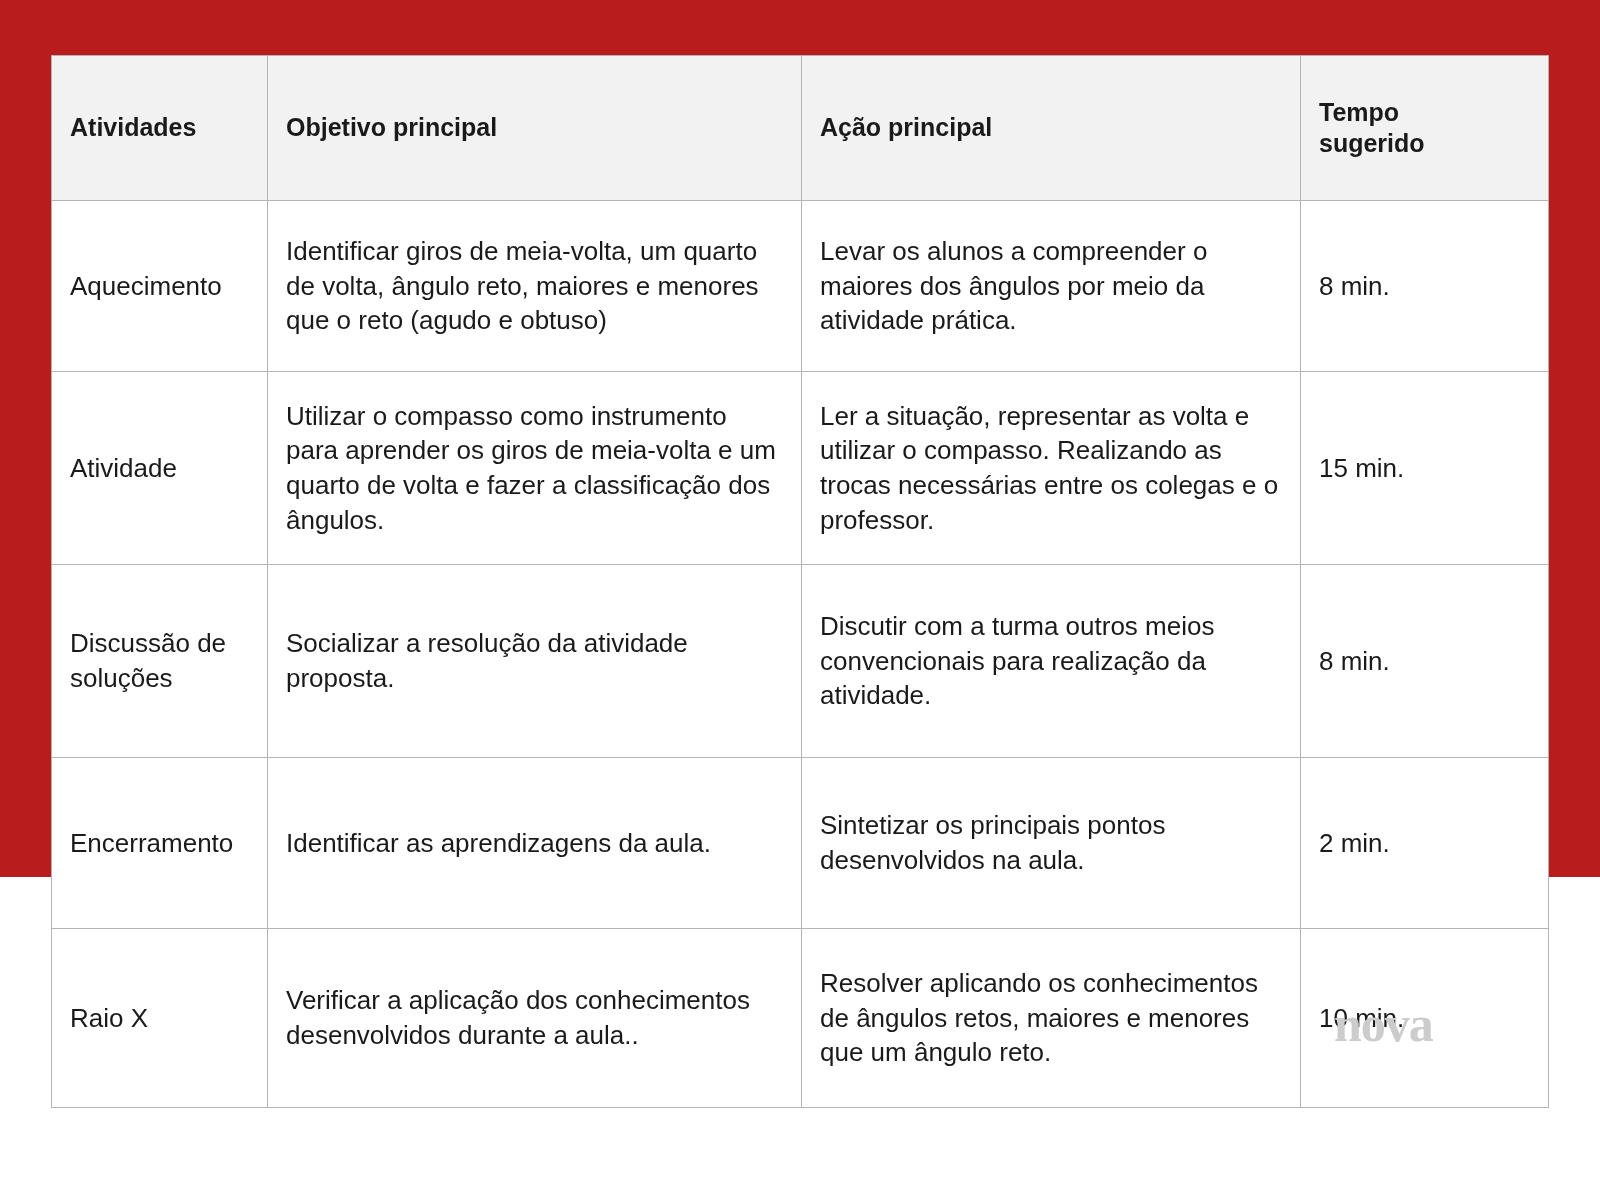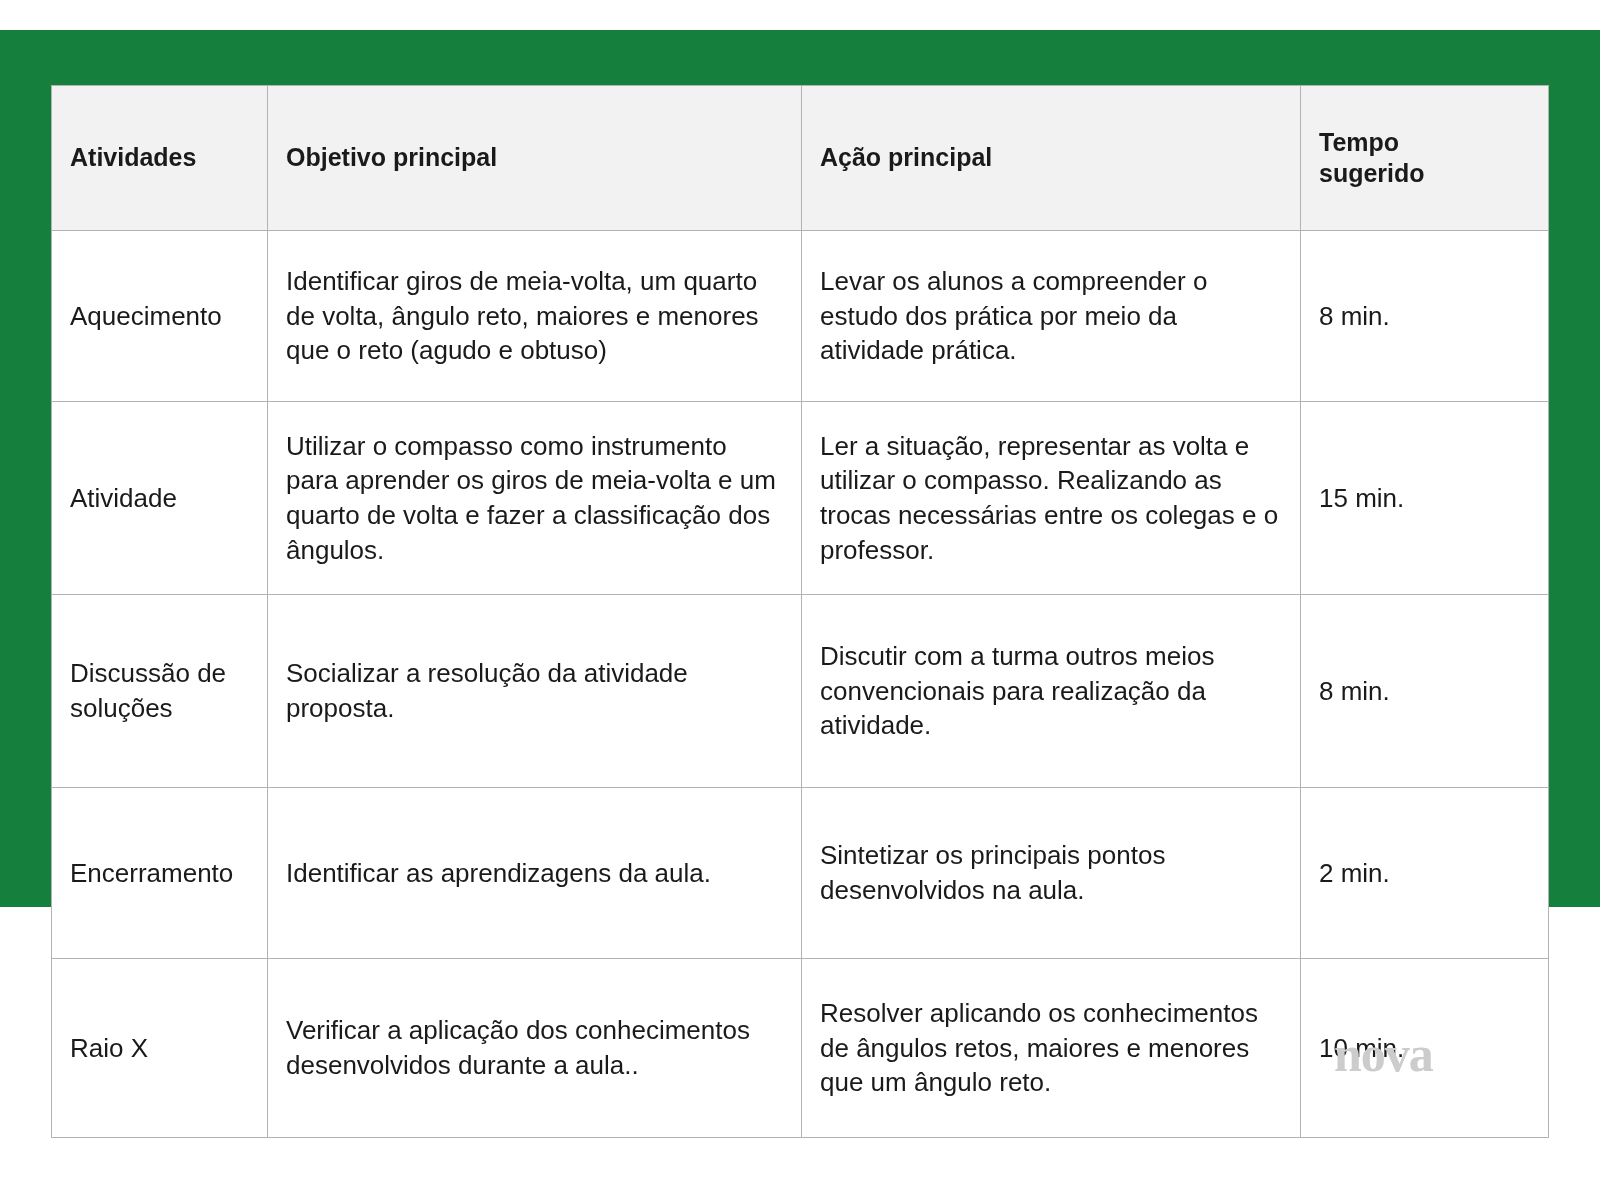--- a/index.html
+++ b/index.html
@@ -12,22 +12,21 @@
     height: 1200px;
     background: #ffffff;
     font-family: "Liberation Sans", sans-serif;
     overflow: hidden;
   }
 
   .page {
     position: relative;
     width: 1600px;
     height: 877px;
-    background: #15803d;
-    margin-top: 30px;
+    background: #b91c1c;
   }
 
   .table-wrap {
     position: absolute;
     left: 51px;
     top: 55px;
     width: 1497px;
     height: 1100px;
   }
 
@@ -130,21 +129,21 @@
           <th class="cell-objective">Objetivo principal</th>
           <th class="cell-action">Ação principal</th>
           <th class="cell-time">Tempo
 sugerido</th>
         </tr>
       </thead>
       <tbody>
         <tr class="r-aquecimento">
           <td class="cell-activity">Aquecimento</td>
           <td class="cell-objective">Identificar giros de meia-volta, um quarto de volta, ângulo reto, maiores e menores que o reto (agudo e obtuso)</td>
-          <td class="cell-action">Levar os alunos a compreender o estudo dos prática por meio da atividade prática.</td>
+          <td class="cell-action">Levar os alunos a compreender o maiores dos ângulos por meio da atividade prática.</td>
           <td class="cell-time">8  min.</td>
         </tr>
         <tr class="r-atividade">
           <td class="cell-activity">Atividade</td>
           <td class="cell-objective">Utilizar  o compasso como instrumento para aprender os giros de meia-volta e um quarto de volta e fazer a classificação dos ângulos.</td>
           <td class="cell-action">Ler a situação, representar as volta  e utilizar o compasso. Realizando as trocas necessárias entre os colegas e o professor.</td>
           <td class="cell-time">15 min.</td>
         </tr>
         <tr class="r-discussao">
           <td class="cell-activity">Discussão de soluções</td>

